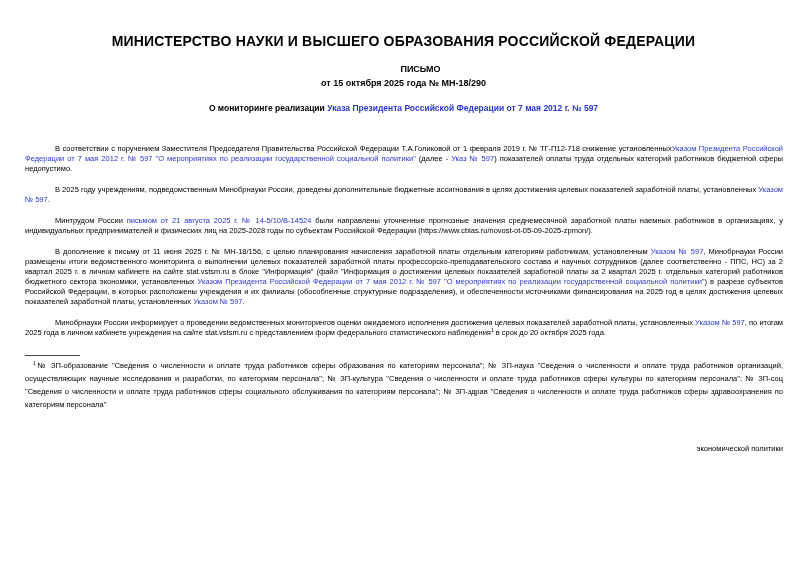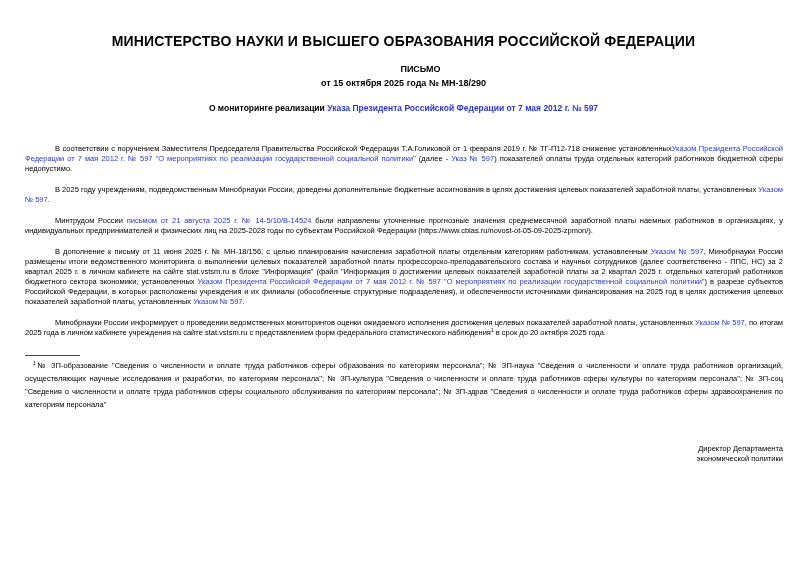--- a/index.html
+++ b/index.html
@@ -86,17 +86,16 @@
     <p><span>В 2025 году учреждениям, подведомственным Минобрнауки России, доведены дополнительные бюджетные ассигнования в целях достижения целевых показателей заработной платы, установленных </span><a class="doc-link" href="#">Указом № 597</a><span>.</span></p>
     <p><span>Минтрудом России </span><a class="doc-link" href="#">письмом от 21 августа 2025 г. № 14-5/10/В-14524</a><span> были направлены уточненные прогнозные значения среднемесячной заработной платы наемных работников в организациях, у индивидуальных предпринимателей и физических лиц на 2025-2028 годы по субъектам Российской Федерации (https://www.cbias.ru/novost-ot-05-09-2025-zpmon/).</span></p>
     <p><span>В дополнение к письму от 11 июня 2025 г. № МН-18/156, с целью планирования начисления заработной платы отдельным категориям работникам, установленным </span><a class="doc-link" href="#">Указом № 597</a><span>, Минобрнауки России размещены итоги ведомственного мониторинга о выполнении целевых показателей заработной платы профессорско-преподавательского состава и научных сотрудников (далее соответственно - ППС, НС) за 2 квартал 2025 г. в личном кабинете на сайте stat.vstsm.ru в блоке "Информация" (файл "Информация о достижении целевых показателей заработной платы за 2 квартал 2025 г. отдельных категорий работников бюджетного сектора экономики, установленных </span><a class="doc-link" href="#">Указом Президента Российской Федерации от 7 мая 2012 г. № 597 "О мероприятиях по реализации государственной социальной политики"</a><span>) в разрезе субъектов Российской Федерации, в которых расположены учреждения и их филиалы (обособленные структурные подразделения), и обеспеченности источниками финансирования на 2025 год в целях достижения целевых показателей заработной платы, установленных </span><a class="doc-link" href="#">Указом № 597</a><span>.</span></p>
     <p><span>Минобрнауки России информирует о проведении ведомственных мониторингов оценки ожидаемого исполнения достижения целевых показателей заработной платы, установленных </span><a class="doc-link" href="#">Указом № 597</a><span>, по итогам 2025 года в личном кабинете учреждения на сайте stat.vstsm.ru с представлением форм федерального статистического наблюдения</span><sup class="fn-mark">1</sup><span> в срок до 20 октября 2025 года.</span></p>
   </div>
 
   <div class="footnote-sep"></div>
   <p class="footnote"><sup class="fn-mark">1</sup><span>№ ЗП-образование "Сведения о численности и оплате труда работников сферы образования по категориям персонала"; № ЗП-наука "Сведения о численности и оплате труда работников организаций, осуществляющих научные исследования и разработки, по категориям персонала"; № ЗП-культура "Сведения о численности и оплате труда работников сферы культуры по категориям персонала"; № ЗП-соц "Сведения о численности и оплате труда работников сферы социального обслуживания по категориям персонала"; № ЗП-здрав "Сведения о численности и оплате труда работников сферы здравоохранения по категориям персонала"</span></p>
 
   <div class="signature">
-    <div>Директор Департамента</div>
     <div>экономической политики</div>
   </div>
 
 </div>
 
 </body></html>

